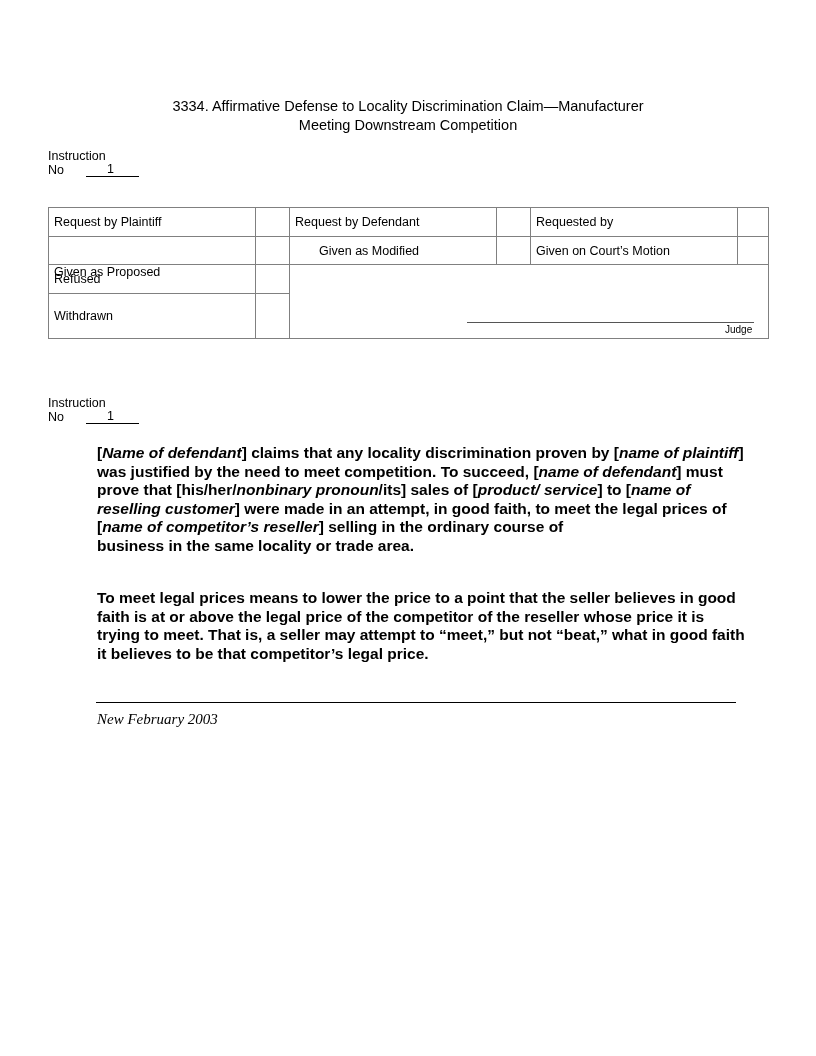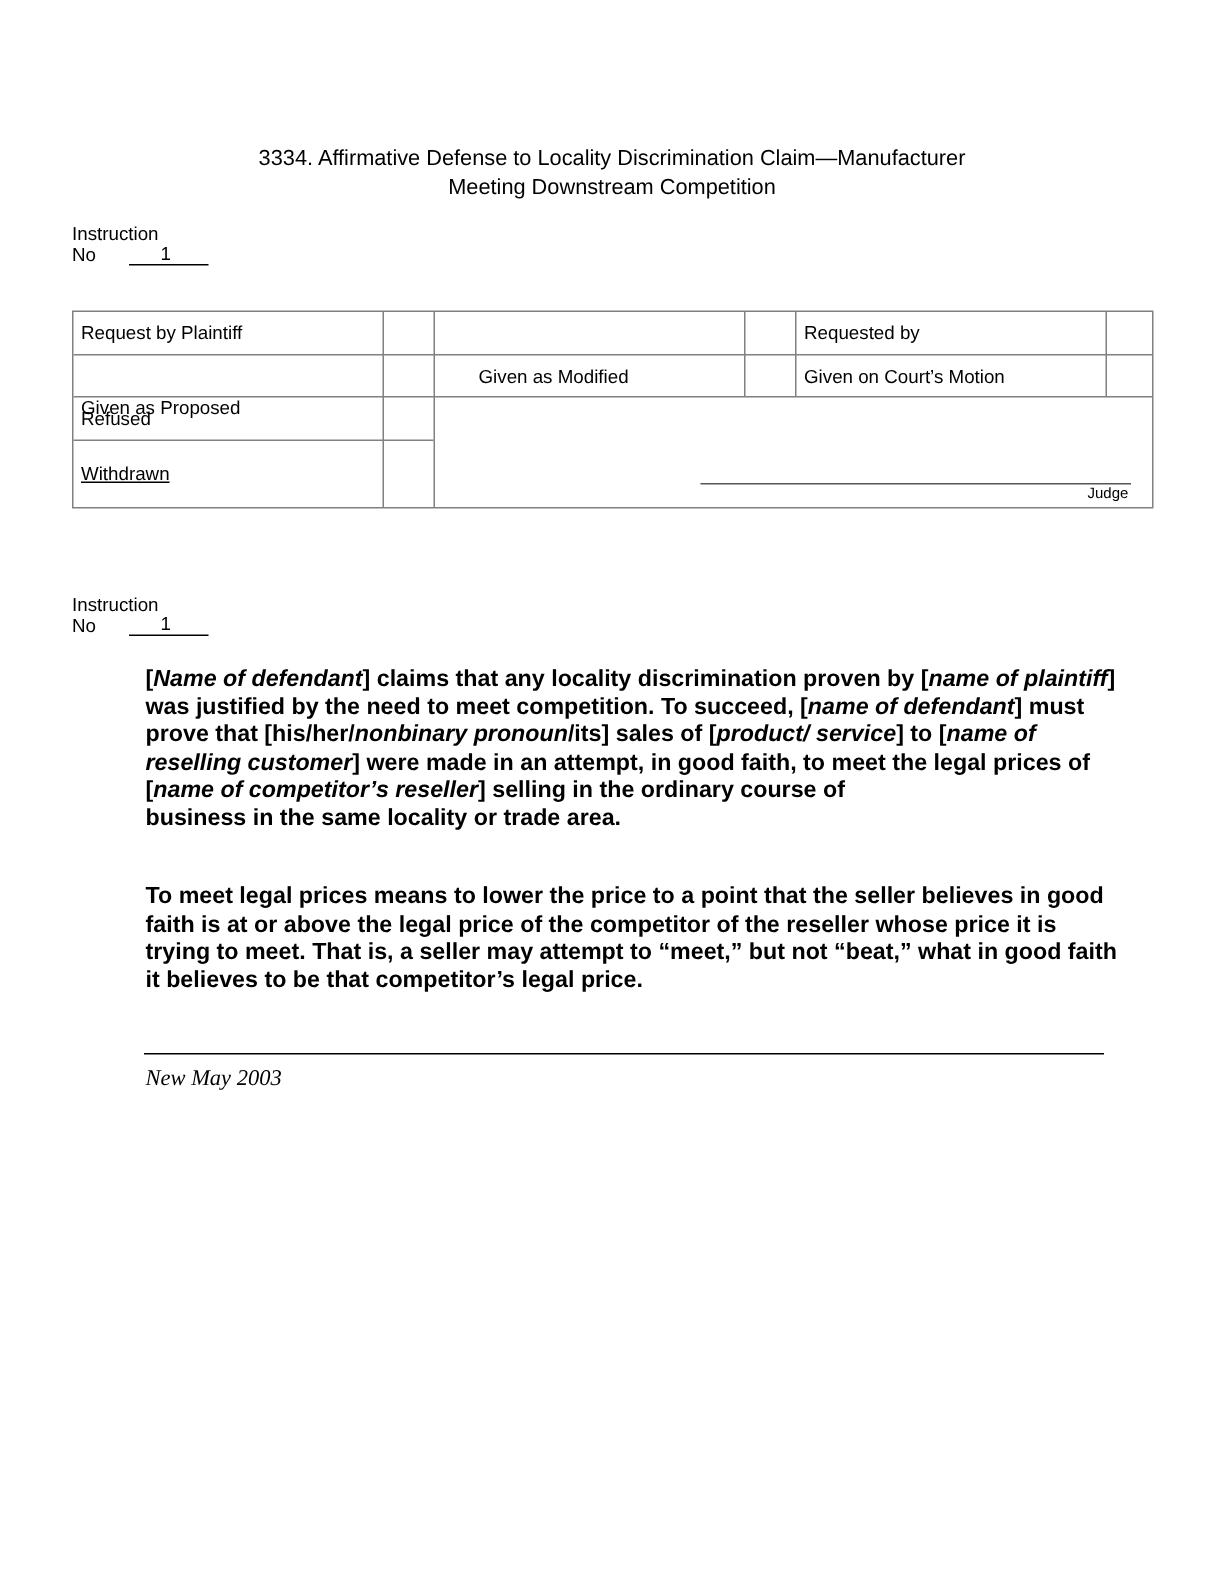--- a/index.html
+++ b/index.html
@@ -45,35 +45,36 @@
   <div class="hl" style="left:0;top:85px;width:240px;"></div>
 
   <div class="vl" style="left:206px;top:0;height:130px;"></div>
   <div class="vl" style="left:240px;top:0;height:130px;"></div>
   <div class="vl" style="left:447px;top:0;height:56px;"></div>
   <div class="vl" style="left:481px;top:0;height:56px;"></div>
   <div class="vl" style="left:688px;top:0;height:56px;"></div>
 
   <div class="cell" style="left:0;top:0;width:206px;height:28px;">Request by Plaintiff</div>
   <div class="cell" style="left:207px;top:0;width:33px;height:28px;"></div>
+  <div class="cell" style="left:241px;top:0;width:206px;height:28px;">Request by Defendant</div>
   <div class="cell" style="left:448px;top:0;width:33px;height:28px;"></div>
   <div class="cell" style="left:482px;top:0;width:206px;height:28px;">Requested by</div>
   <div class="cell" style="left:689px;top:0;width:30px;height:28px;"></div>
 
   <div class="cell" style="left:0;top:15px;width:206px;height:27px;margin-top:35px;">Given as Proposed</div>
   <div class="cell" style="left:207px;top:29px;width:33px;height:27px;"></div>
   <div class="cell" style="left:241px;top:29px;width:206px;height:27px;margin-left:24px;">Given as Modified</div>
   <div class="cell" style="left:448px;top:29px;width:33px;height:27px;"></div>
   <div class="cell" style="left:482px;top:29px;width:206px;height:27px;">Given on Court’s Motion</div>
   <div class="cell" style="left:689px;top:29px;width:30px;height:27px;"></div>
 
   <div class="cell" style="left:0;top:57px;width:206px;height:28px;">Refused</div>
   <div class="cell" style="left:207px;top:57px;width:33px;height:28px;"></div>
 
-  <div class="cell" style="left:0;top:86px;width:206px;height:44px;text-decoration:underline;">Withdrawn</div>
+  <div class="cell" style="left:0;top:86px;width:206px;height:44px;">Withdrawn</div>
   <div class="cell" style="left:207px;top:86px;width:33px;height:44px;"></div>
 
   <div class="judge-line"></div>
   <div class="judge-label">Judge</div>
 </div>
 
 <div class="instr" style="top:396px;">
   <div>Instruction</div>
   <div class="no-row">
     <span class="no-label">No</span>
@@ -83,13 +84,13 @@
 
 <div class="body-text p1">
   <p id="p1"><span>[</span><i>Name of defendant</i><span>] claims that any locality discrimination proven by [</span><i>name of plaintiff</i><span>] was justified by the need to meet competition. To succeed, [</span><i>name of defendant</i><span>] must prove that [his/her/</span><i>nonbinary pronoun</i><span>/its] sales of [</span><i>product/ service</i><span>] to [</span><i>name of reselling customer</i><span>] were made in an attempt, in good faith, to meet the legal prices of [</span><i>name of competitor’s reseller</i><span>] selling in the ordinary course of</span><br><span>business in the same locality or trade area.</span></p>
 </div>
 
 <div class="body-text p2">
   <p>To meet legal prices means to lower the price to a point that the seller believes in good faith is at or above the legal price of the competitor of the reseller whose price it is trying to meet. That is, a seller may attempt to “meet,” but not “beat,” what in good faith it believes to be that competitor’s legal price.</p>
 </div>
 
 <div class="rule"></div>
-<div class="footer">New May 2003</div>
+<div class="footer">New February 2003</div>
 
 </body></html>

